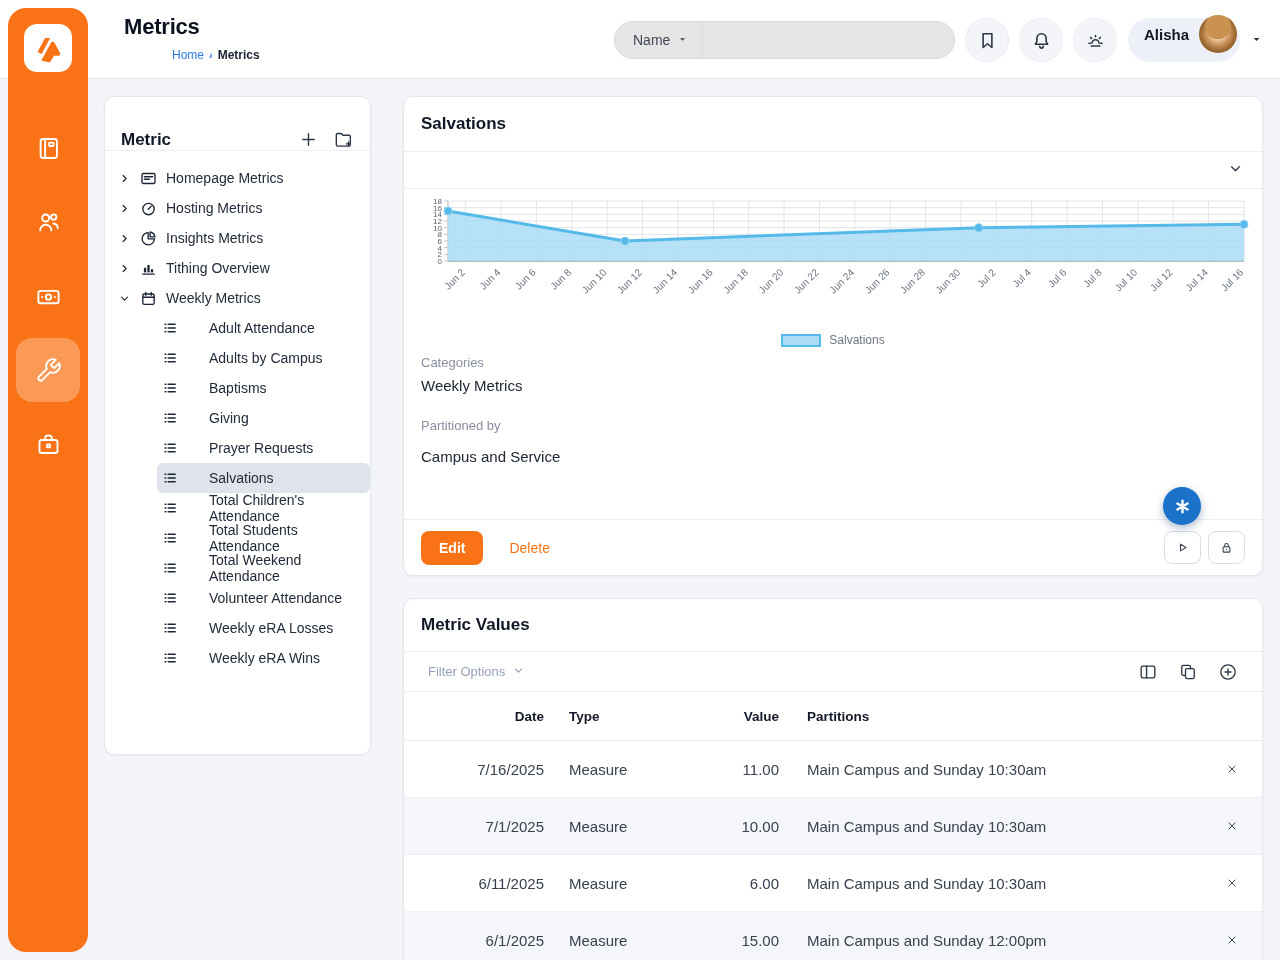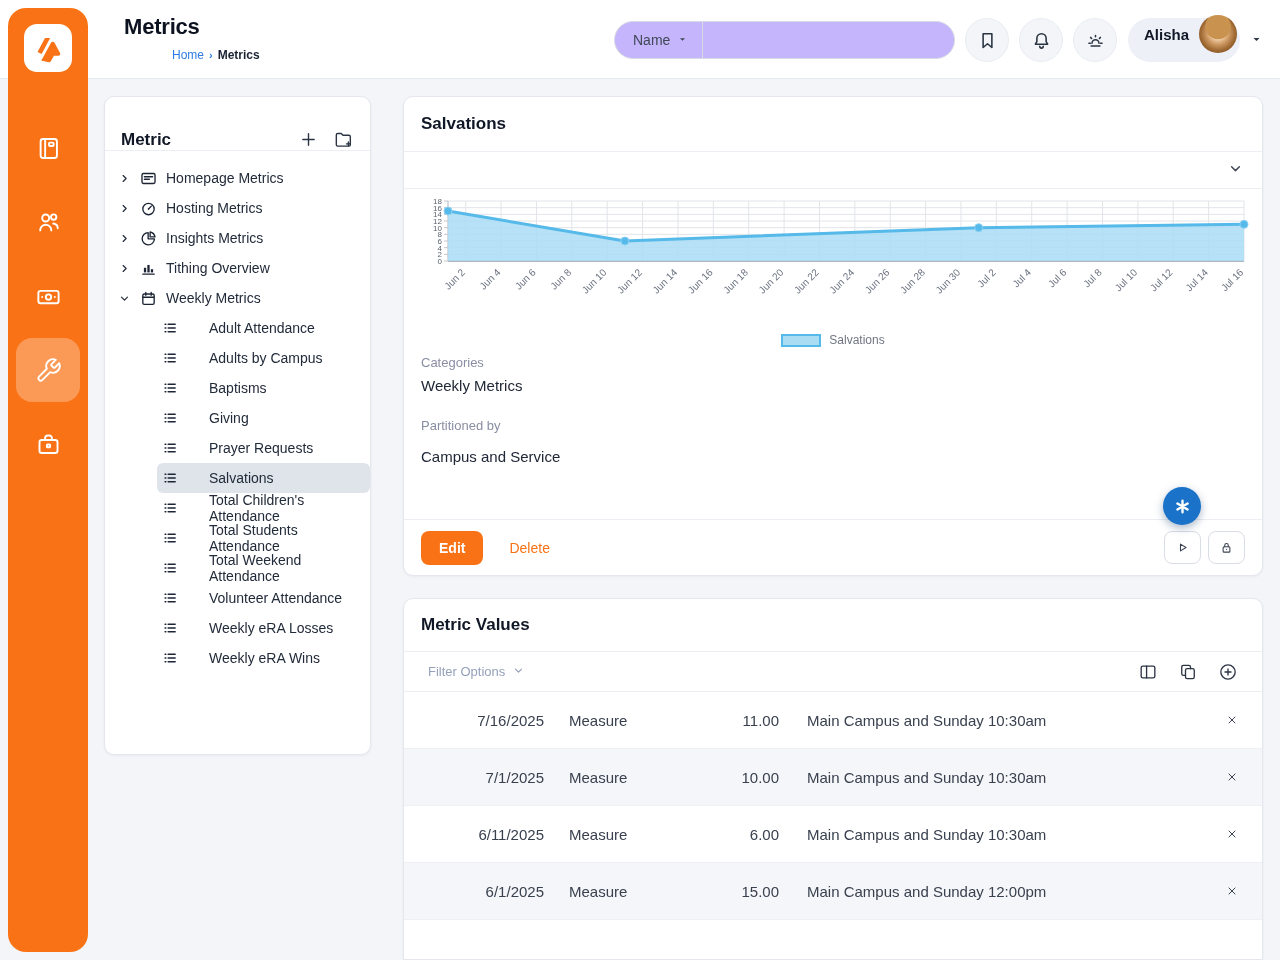--- a/index.html
+++ b/index.html
@@ -8,21 +8,21 @@
   .page { position:relative; width:1280px; height:960px; background:#f4f5f9; overflow:hidden; }
 
   
   .topbar { position:absolute; left:0; top:0; width:1280px; height:79px; background:#fff; border-bottom:1px solid #e6e8ef; }
   .page-title { position:absolute; left:124px; top:14px; font-size:22px; font-weight:800; color:#0d1220; letter-spacing:-.2px; }
   .breadcrumb { position:absolute; left:124px; top:48px; font-size:12px; display:flex; gap:5px; align-items:center; }
   .bc-home { color:#2e7be5;margin-left:48px; }
   .bc-sep { color:#2e7be5; font-weight:700; font-size:11px; }
   .bc-cur { color:#1b2333; font-weight:600; }
 
-  .searchbar { position:absolute; left:614px; top:21px; width:341px; height:38px; background:#c4b5fd; border:1px solid #d6dae3; border-radius:19px; display:flex; align-items:stretch; overflow:hidden; }
+  .searchbar { position:absolute; left:614px; top:21px; width:341px; height:38px; background:#e5e5e5; border:1px solid #d6dae3; border-radius:19px; display:flex; align-items:stretch; overflow:hidden; }
   .name-dd { display:flex; align-items:center; gap:7px; padding:0 14px 0 18px; border-right:1px solid #d6dae3; color:#3f4754; font-size:14px; cursor:pointer; }
   .search-input { flex:1; border:none; outline:none; background:transparent; padding:0 14px; font-size:14px; color:#1b2333; font-family:inherit; }
 
   .top-icons { position:absolute; left:965px; top:18px; display:flex; gap:10px; }
   .circle-btn { width:44px; height:44px; border-radius:50%; background:#f3f5f9; border:1px solid #e9ecf2; display:flex; align-items:center; justify-content:center; color:#2b3443; cursor:pointer; }
 
   .user-pill { position:absolute; left:1128px; top:18px; height:44px; border-radius:22px; background:#edf0f6; display:flex; align-items:center; gap:10px; padding:0 3px 12px 16px; cursor:pointer; }
   .user-name { font-size:15px; font-weight:700; color:#101726; }
   .avatar { width:38px; height:38px; border-radius:50%;
     background:
@@ -541,20 +541,27 @@
             </svg>
           </button>
           <button class="icon-btn">
             <svg viewBox="0 0 24 24" width="20" height="20" fill="none" stroke="currentColor" stroke-width="1.6" stroke-linecap="round" stroke-linejoin="round">
               <circle cx="12" cy="12" r="8.6"></circle>
               <path d="M12 8.4v7.2M8.4 12h7.2"></path>
             </svg>
           </button>
         </span>
     </div>
+    <div class="vgrid vhead" id="vhead">
+        <div class="c-date">Date</div>
+        <div class="c-type">Type</div>
+        <div class="c-value">Value</div>
+        <div class="c-part">Partitions</div>
+        <div class="c-del"></div>
+      </div>
     <div id="vrows">
         <div class="vgrid vrow">
           <div class="c-date">7/16/2025</div>
           <div class="c-type">Measure</div>
           <div class="c-value">11.00</div>
           <div class="c-part">Main Campus and Sunday 10:30am</div>
           <div class="c-del">
             <button class="del-btn">
               <svg viewBox="0 0 24 24" width="14" height="14" fill="none" stroke="currentColor" stroke-width="1.8" stroke-linecap="round" stroke-linejoin="round">
                 <path d="M6.8 6.8l10.4 10.4M17.2 6.8 6.8 17.2" stroke-width="1.7"></path>

